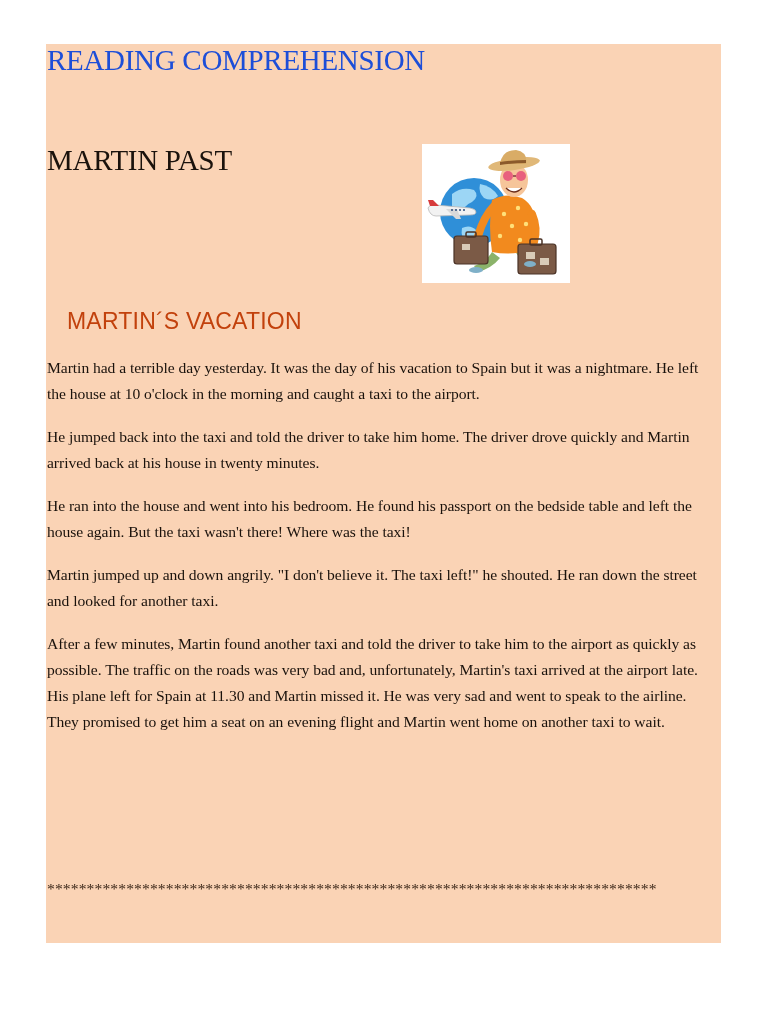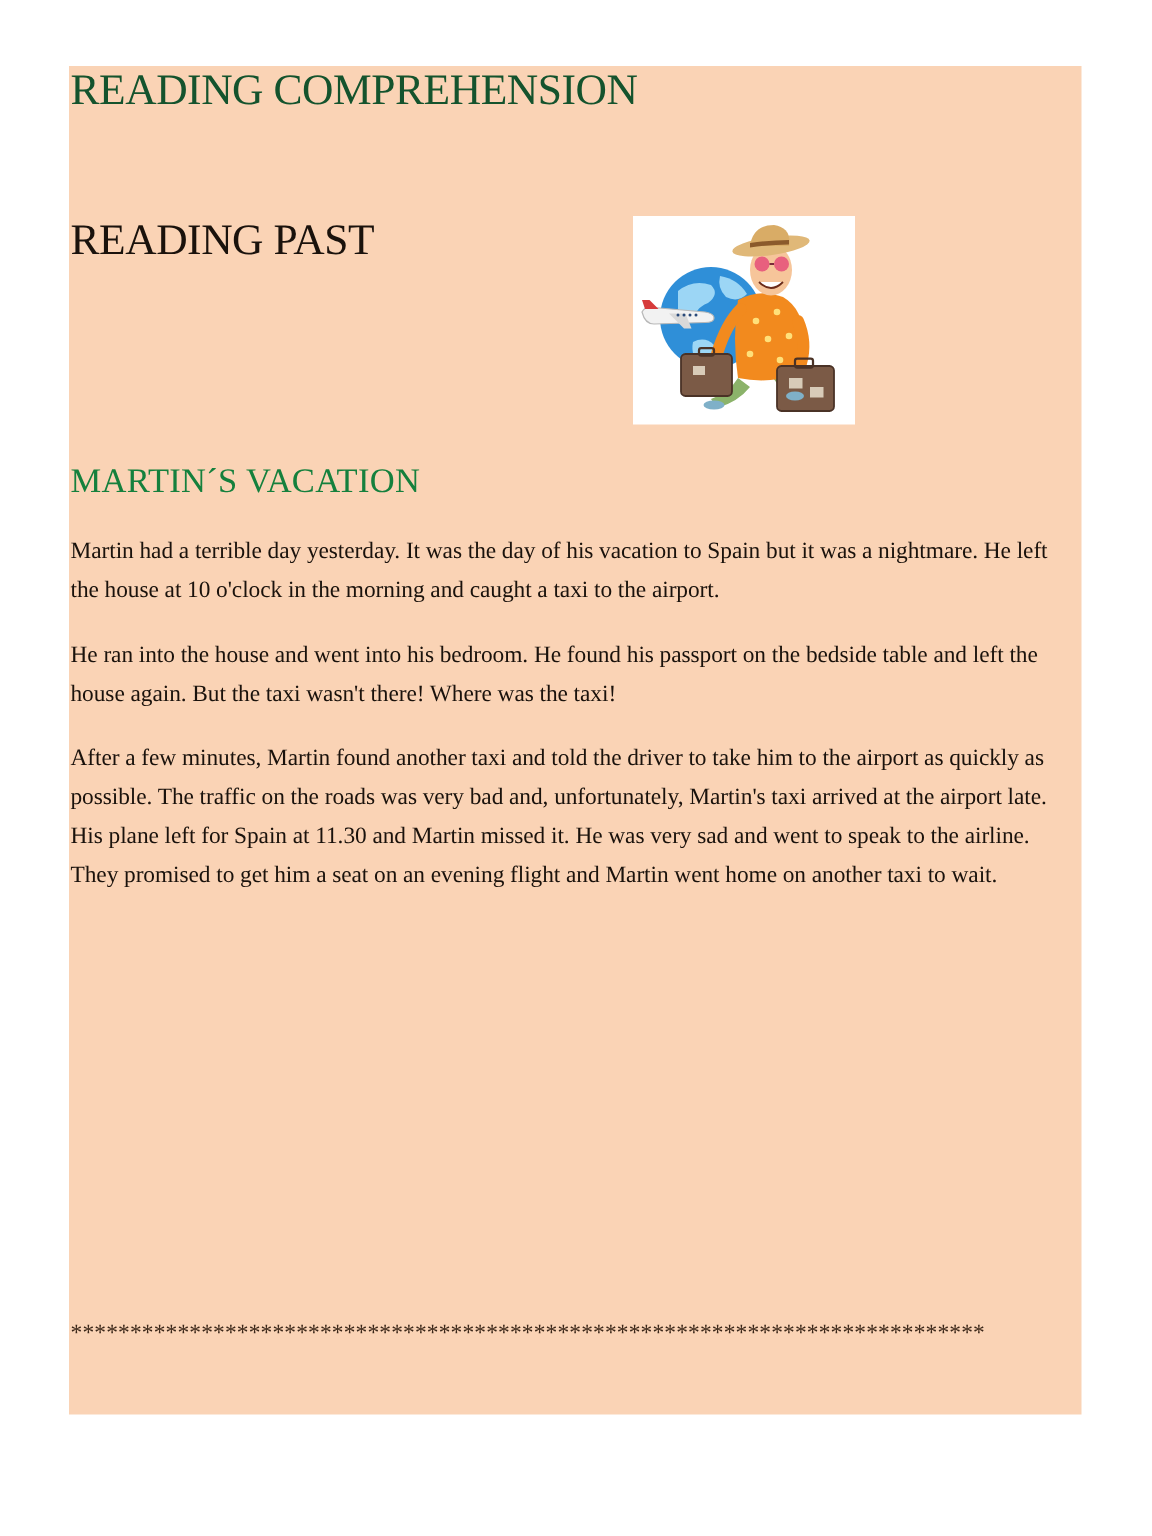--- a/index.html
+++ b/index.html
@@ -15,21 +15,21 @@
       width: 675px; height: 899px;
       background: #fad3b5;
     }
     .title {
       position: absolute;
       left: 1px; top: 0px;
       margin: 0;
       font-family: "Liberation Serif", "DejaVu Serif", serif;
       font-weight: normal;
       font-size: 29px;
-      color: #14532d;
+      color: #1d4ed8;
       white-space: nowrap;
       letter-spacing: -0.3px;
     }
     .subtitle {
       position: absolute;
       left: 1px; top: 100px;
       margin: 0;
       font-family: "Liberation Serif", "DejaVu Serif", serif;
       font-weight: normal;
       font-size: 29px;
@@ -41,26 +41,27 @@
       position: absolute;
       left: 376px; top: 100px;
       width: 148px; height: 139px;
       background: #ffffff;
     }
     .illustration svg { width: 100%; height: 100%; display: block; }
     .story-title {
       position: absolute;
       left: 1px; top: 264px;
       margin: 0;
-      font-family: Liberation Serif, serif;
+      font-family: Liberation Sans, sans-serif;
       font-weight: normal;
       font-size: 23px;
-      color: #15803d;
+      color: #c2410c;
       white-space: nowrap;
       letter-spacing: 0.2px;
+      padding-left: 20px;
     }
     .body-text {
       position: absolute;
       left: 1px; top: 311px;
       width: 672px;
       font-family: Liberation Serif, serif;
       font-size: 15.6px;
       line-height: 26px;
       color: #1a120c;
     }
@@ -77,21 +78,21 @@
       color: #3a2618;
       white-space: nowrap;
       letter-spacing: 0.12px;
     }
   </style>
 </head>
 <body>
 
 <div class="page">
   <h1 class="title">READING COMPREHENSION</h1>
-  <h2 class="subtitle">READING PAST</h2>
+  <h2 class="subtitle">MARTIN PAST</h2>
 
   <div class="illustration">
     <svg viewBox="0 0 148 139" xmlns="http://www.w3.org/2000/svg">
 
       <circle cx="52" cy="68" r="34" fill="#2f8fd8"></circle>
       <path d="M30 50 q10 -8 22 -4 q6 6 -2 12 q-10 4 -8 12 q-8 0 -12 -8 z" fill="#9cd6f5"></path>
       <path d="M58 40 q12 2 18 12 q-6 6 -14 2 q-6 -6 -4 -14 z" fill="#9cd6f5"></path>
       <path d="M40 84 q8 -4 14 2 q0 10 -8 14 q-8 -6 -6 -16 z" fill="#9cd6f5"></path>
 
       <g transform="translate(6,56)">
@@ -140,18 +141,20 @@
 
       <ellipse cx="54" cy="126" rx="7" ry="3" fill="#7fb0c8"></ellipse>
       <ellipse cx="108" cy="120" rx="6" ry="3" fill="#7fb0c8"></ellipse>
     </svg>
   </div>
 
   <h3 class="story-title">MARTIN´S VACATION</h3>
 
   <div class="body-text">
     <p>Martin had a terrible day yesterday. It was the day of his vacation to Spain but it was a nightmare. He left the house at 10 o'clock in the morning and caught a taxi to the airport.</p>
+    <p>He jumped back into the taxi and told the driver to take him home. The driver drove quickly and Martin arrived back at his house in twenty minutes.</p>
     <p>He ran into the house and went into his bedroom. He found his passport on the bedside table and left the house again. But the taxi wasn't there! Where was the taxi!</p>
+    <p>Martin jumped up and down angrily. "I don't believe it. The taxi left!" he shouted. He ran down the street and looked for another taxi.</p>
     <p>After a few minutes, Martin found another taxi and told the driver to take him to the airport as quickly as possible. The traffic on the roads was very bad and, unfortunately, Martin's taxi arrived at the airport late. His plane left for Spain at 11.30 and Martin missed it. He was very sad and went to speak to the airline. They promised to get him a seat on an evening flight and Martin went home on another taxi to wait.</p>
   </div>
 
   <div class="separator">*****************************************************************************</div>
 </div>
 
 </body></html>

